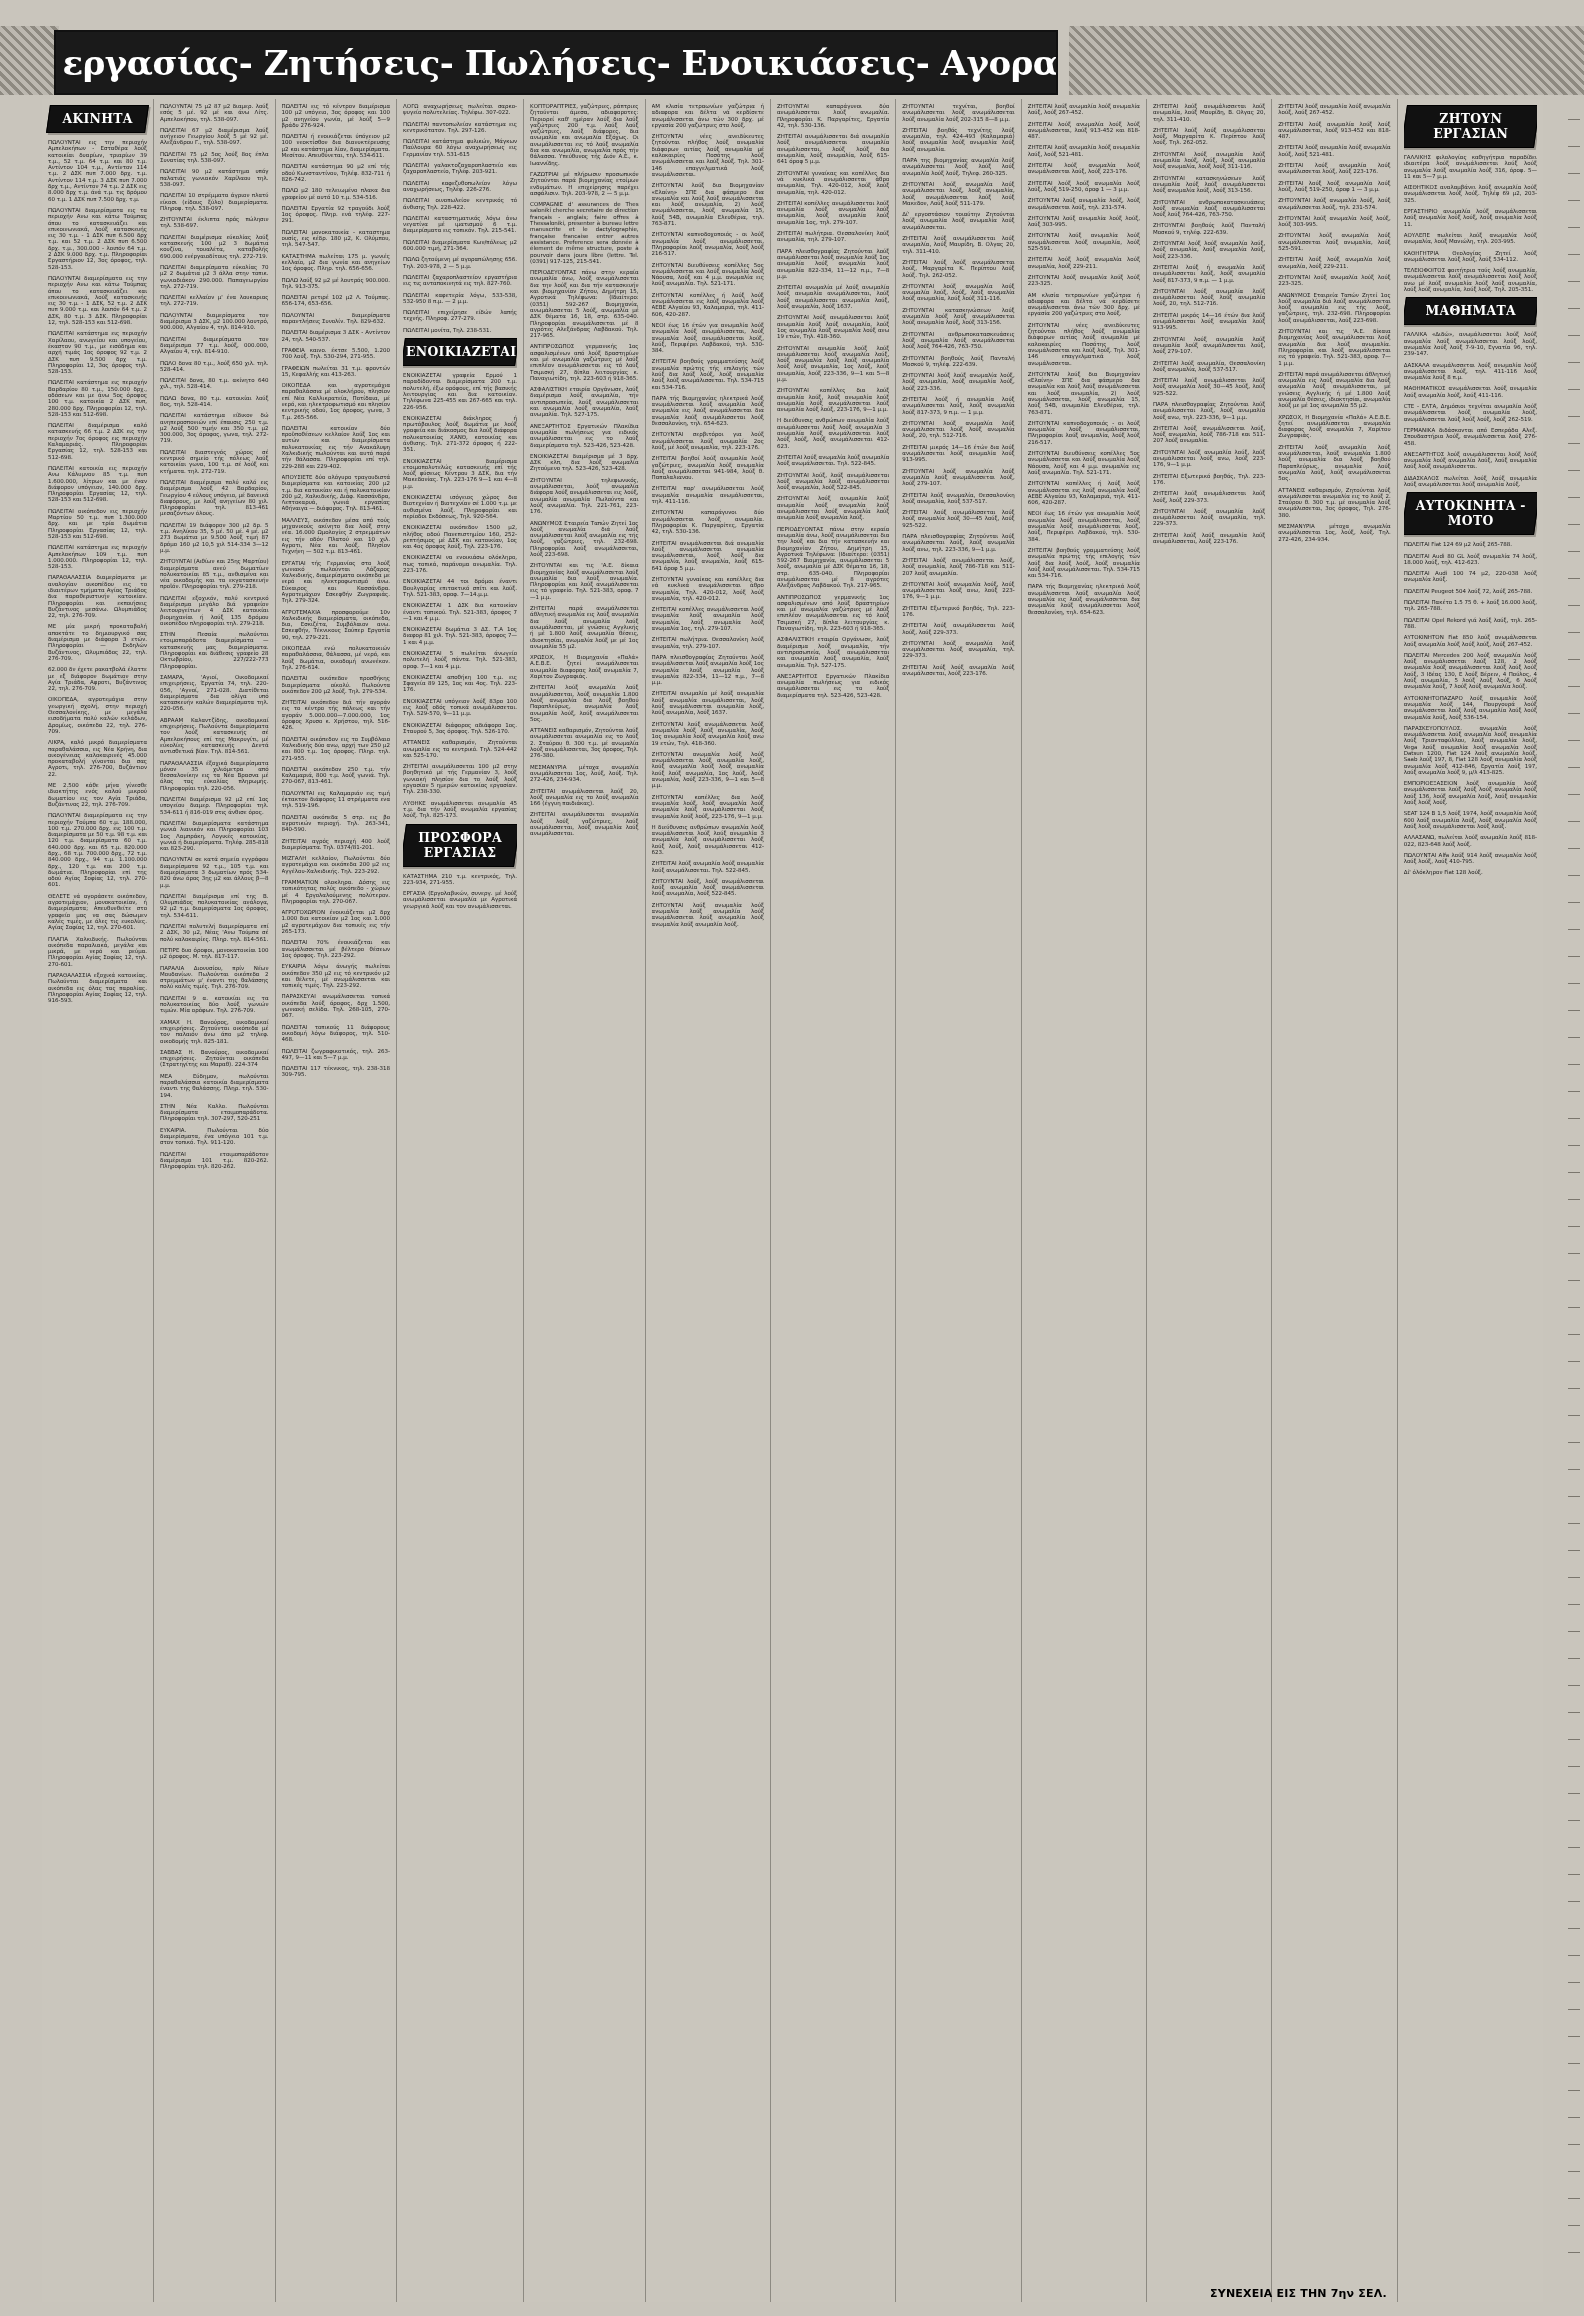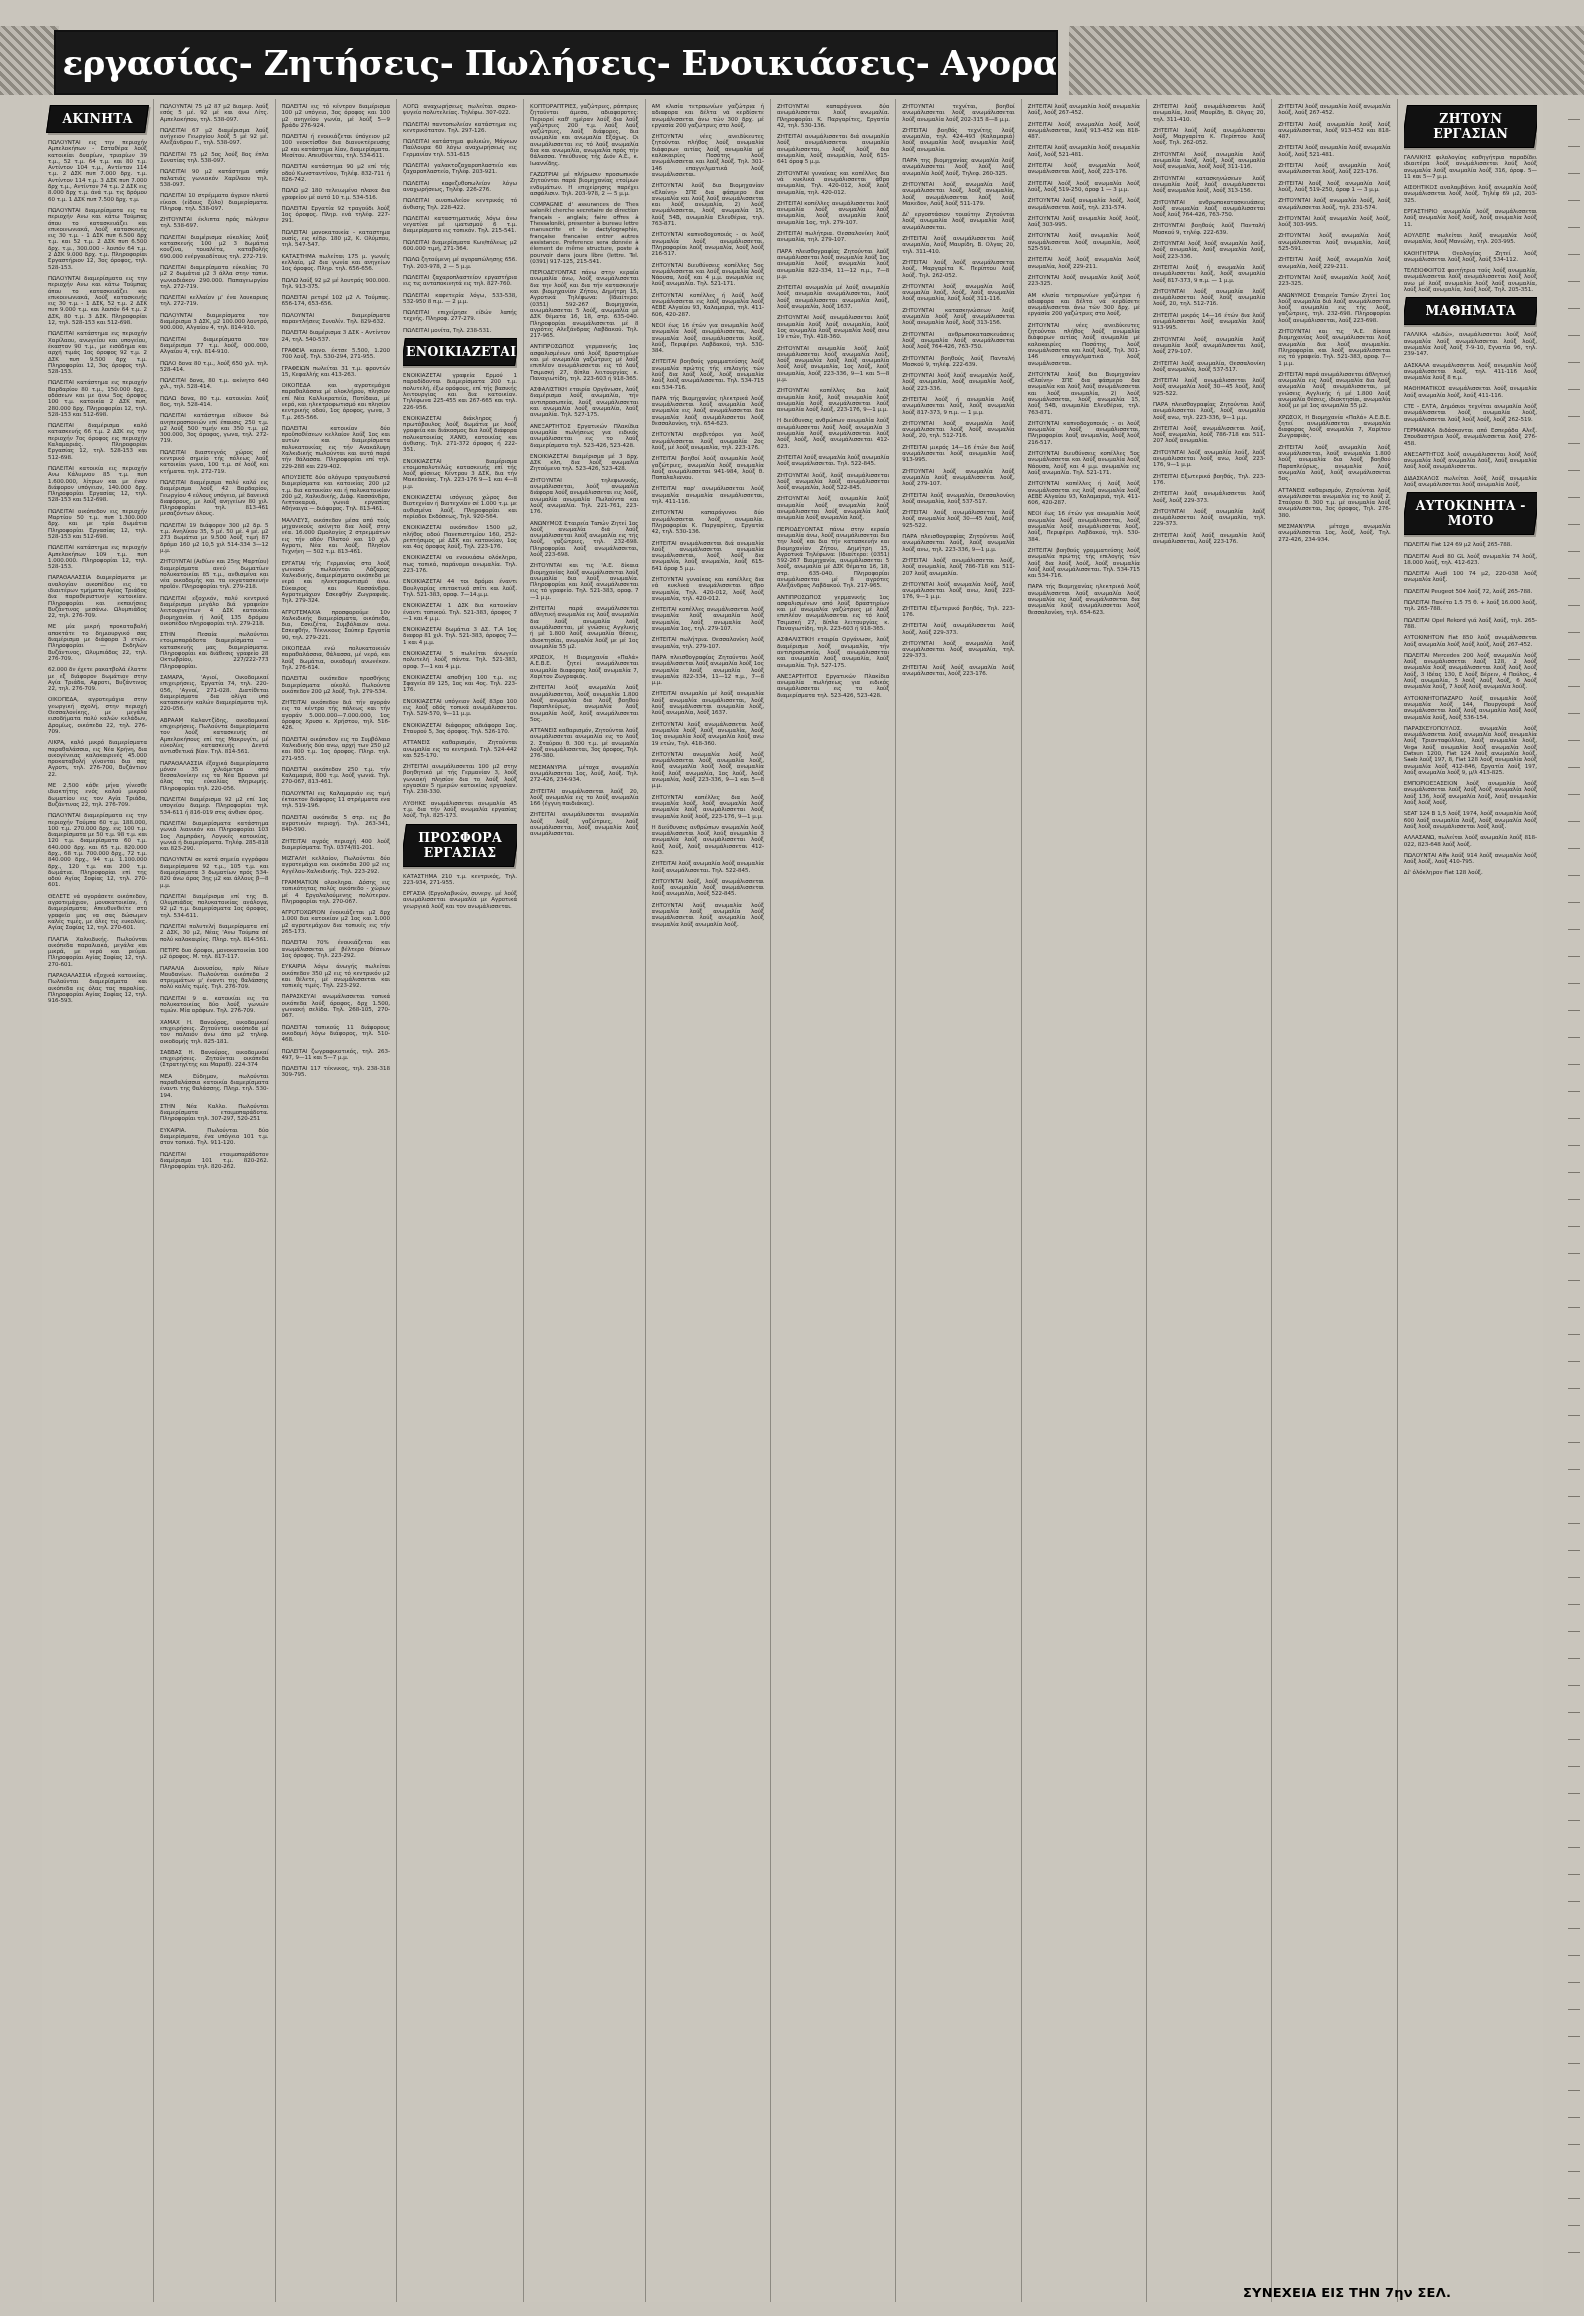--- a/index.html
+++ b/index.html
@@ -64,21 +64,21 @@
     font-family:"DejaVu Sans", sans-serif;
   }
   .col-inner{overflow:hidden;height:100%;}
   .edgeticks{
     position:absolute;right:4px;top:119px;width:12px;height:2079px;
   }
   .edgeticks i{
     display:block;height:1px;background:#7a766d;margin-bottom:26px;
   }
   .bottombar{
-    position:absolute;left:1201px;bottom:2px;font-size:13px;
+    position:absolute;left:1168px;bottom:2px;font-size:11px;
     font-weight:bold;letter-spacing:0.2px;
   }
 </style>
 </head>
 <body>
 
 <div id="page">
 
   <div class="mh-deco-l"></div>
   <div class="mh-deco-r"></div>

